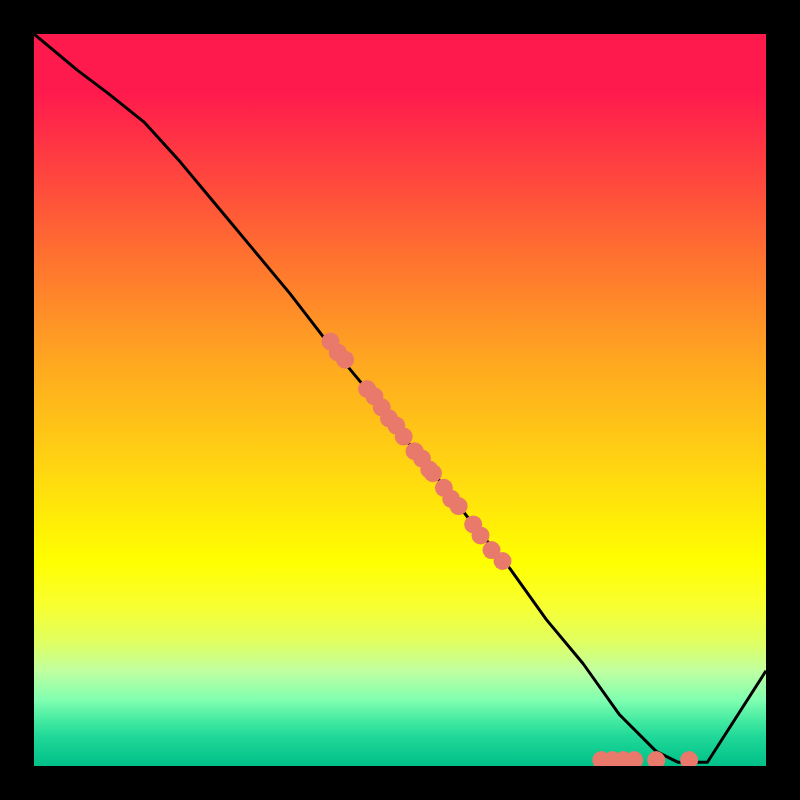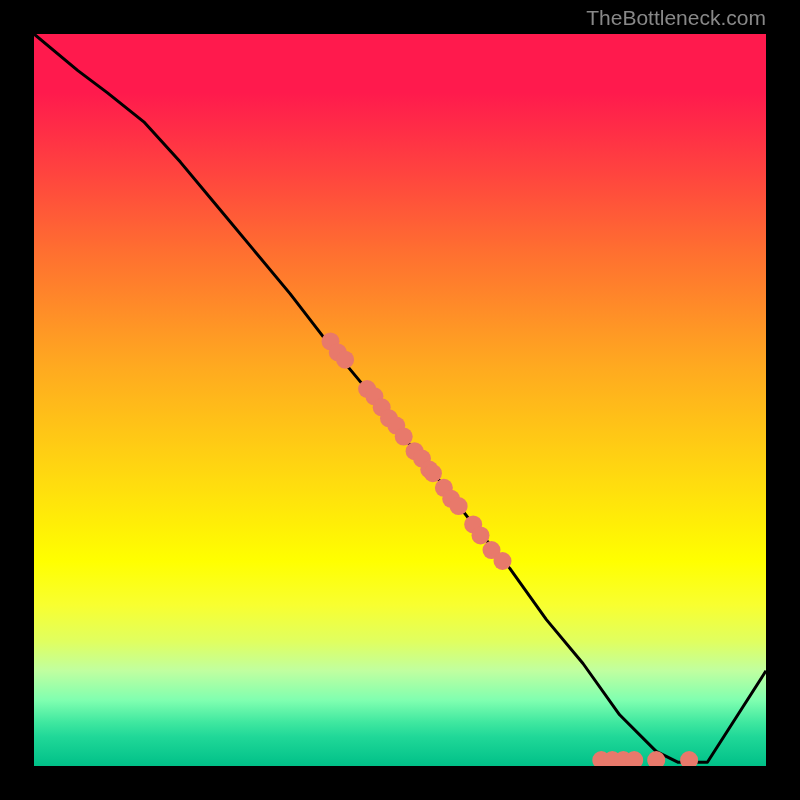--- a/index.html
+++ b/index.html
@@ -85,14 +85,13 @@
         <circle cx="457.5" cy="516.1" r="9" fill="#e8796b"></circle>
         <circle cx="468.5" cy="527.0" r="9" fill="#e8796b"></circle>
         <circle cx="567.3" cy="726.1" r="9" fill="#e8796b"></circle>
         <circle cx="578.3" cy="726.1" r="9" fill="#e8796b"></circle>
         <circle cx="589.3" cy="726.1" r="9" fill="#e8796b"></circle>
         <circle cx="600.2" cy="726.1" r="9" fill="#e8796b"></circle>
         <circle cx="622.2" cy="726.1" r="9" fill="#e8796b"></circle>
         <circle cx="655.1" cy="726.1" r="9" fill="#e8796b"></circle>
       </g>
   </svg>
-  <div class="watermark">TheBottleneck.com</div>
 </div>
 
 </body></html>

